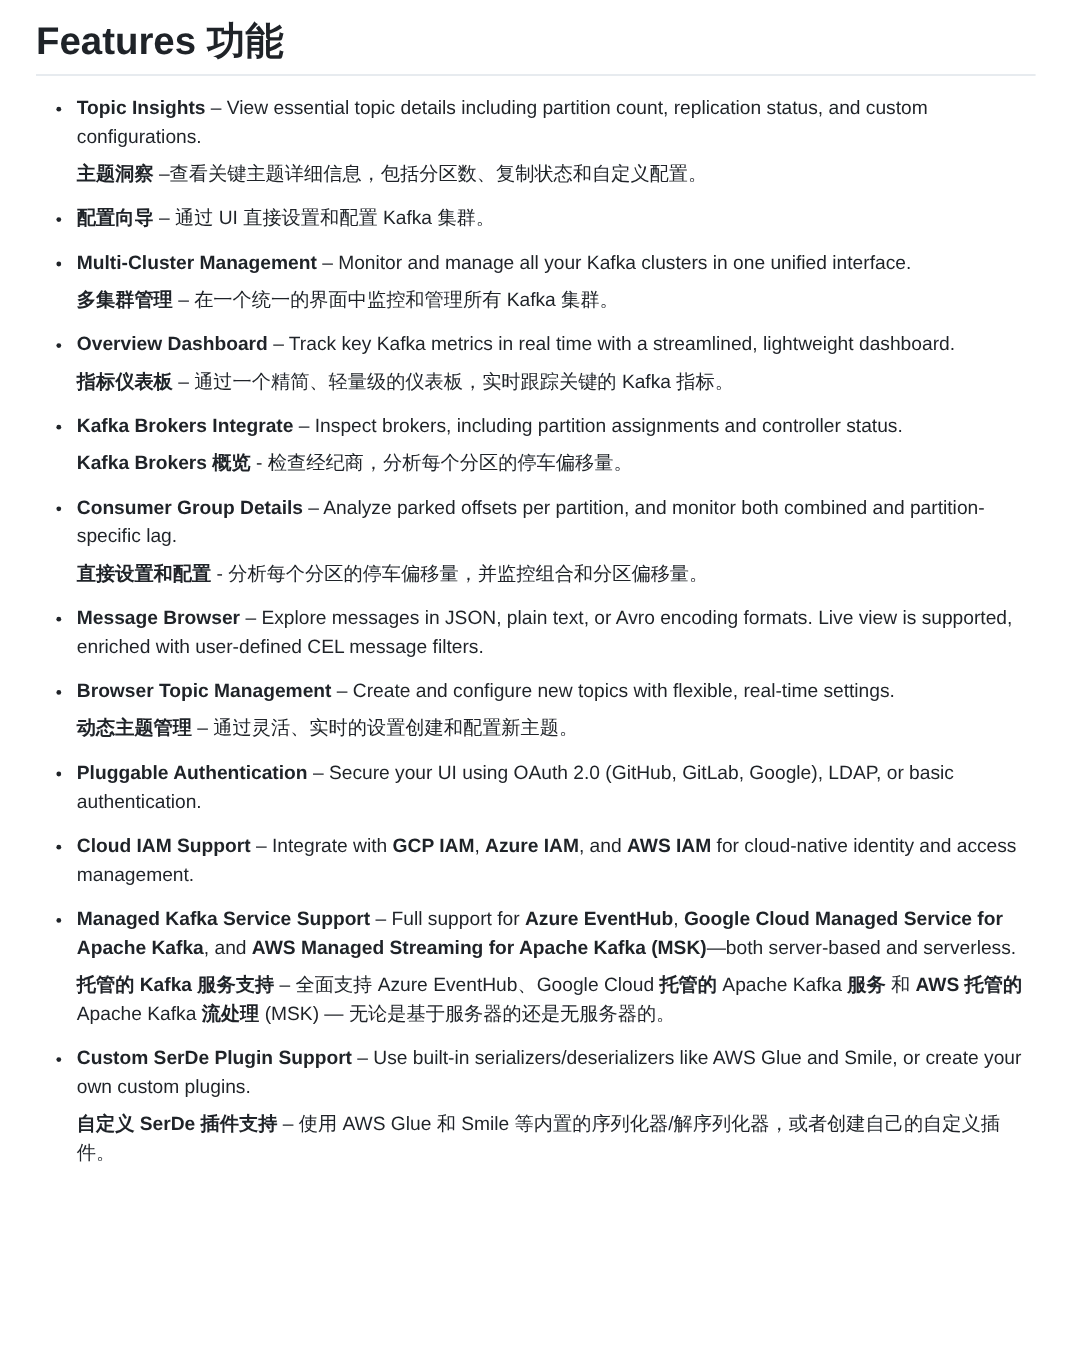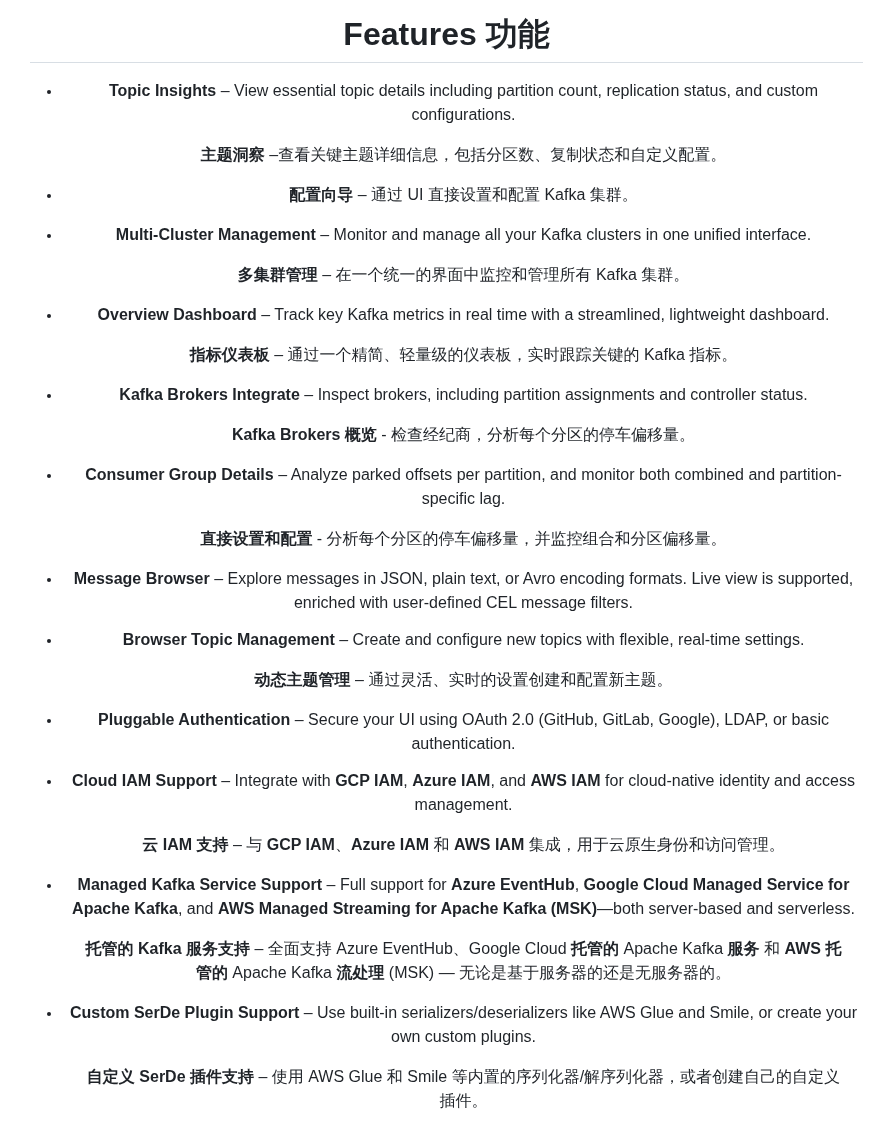--- a/index.html
+++ b/index.html
@@ -25,37 +25,36 @@
     padding: 14px 30px 0 30px;
   }
   h1.page-title {
     font-size: 32px;
     line-height: 1.25;
     font-weight: 600;
     margin: 0 0 16px 0;
     padding-bottom: 8px;
     border-bottom: 1px solid var(--border-color);
     letter-spacing: 0;
-    text-align: center;
   }
   ul.features-list {
     margin: 0;
     padding: 0 0 0 32px;
     list-style-type: disc;
   }
   ul.features-list > li {
     margin: 0 0 13px 0;
     padding-left: 2px;
   }
   ul.features-list > li::marker {
     color: var(--text-color);
     font-size: 14px;
   }
-  li p { margin: 0 0 7px 0; text-align: center; }
-  li p.zh { margin: 16px; }
+  li p { margin: 0 0 7px 0; }
+  li p.zh { margin: 0; }
   strong { font-weight: 600; }
 </style>
 </head>
 <body>
 
 <div class="page">
   <h1 class="page-title">Features 功能</h1>
   <ul class="features-list">
       <li>
         <p class="en"><strong>Topic Insights</strong><span> – View essential topic details including partition count, replication status, and custom configurations.</span></p>
@@ -85,21 +84,20 @@
       </li>
       <li>
         <p class="en"><strong>Browser Topic Management</strong><span> – Create and configure new topics with flexible, real-time settings.</span></p>
         <p class="zh"><strong>动态主题管理</strong><span> – 通过灵活、实时的设置创建和配置新主题。</span></p>
       </li>
       <li>
         <p class="en"><strong>Pluggable Authentication</strong><span> – Secure your UI using OAuth 2.0 (GitHub, GitLab, Google), LDAP, or basic authentication.</span></p>
       </li>
       <li>
         <p class="en"><strong>Cloud IAM Support</strong><span> – Integrate with </span><strong>GCP IAM</strong><span>, </span><strong>Azure IAM</strong><span>, and </span><strong>AWS IAM</strong><span> for cloud-native identity and access management.</span></p>
-        <p class="zh"><strong>云 IAM 支持</strong><span> – 与 </span><strong>GCP IAM</strong><span>、</span><strong>Azure IAM</strong><span> 和 </span><strong>AWS IAM</strong><span> 集成，用于云原生身份和访问管理。</span></p>
       </li>
       <li>
         <p class="en"><strong>Managed Kafka Service Support</strong><span> – Full support for </span><strong>Azure EventHub</strong><span>, </span><strong>Google Cloud Managed Service for Apache Kafka</strong><span>, and </span><strong>AWS Managed Streaming for Apache Kafka (MSK)</strong><span>—both server-based and serverless.</span></p>
         <p class="zh"><strong>托管的 Kafka 服务支持</strong><span> – 全面支持 Azure EventHub、Google Cloud </span><strong>托管的</strong><span> Apache Kafka </span><strong>服务</strong><span> 和 </span><strong>AWS 托管的</strong><span> Apache Kafka </span><strong>流处理</strong><span> (MSK) — 无论是基于服务器的还是无服务器的。</span></p>
       </li>
       <li>
         <p class="en"><strong>Custom SerDe Plugin Support</strong><span> – Use built-in serializers/deserializers like AWS Glue and Smile, or create your own custom plugins.</span></p>
         <p class="zh"><strong>自定义 SerDe 插件支持</strong><span> – 使用 AWS Glue 和 Smile 等内置的序列化器/解序列化器，或者创建自己的自定义插件。</span></p>
       </li>
     </ul>

